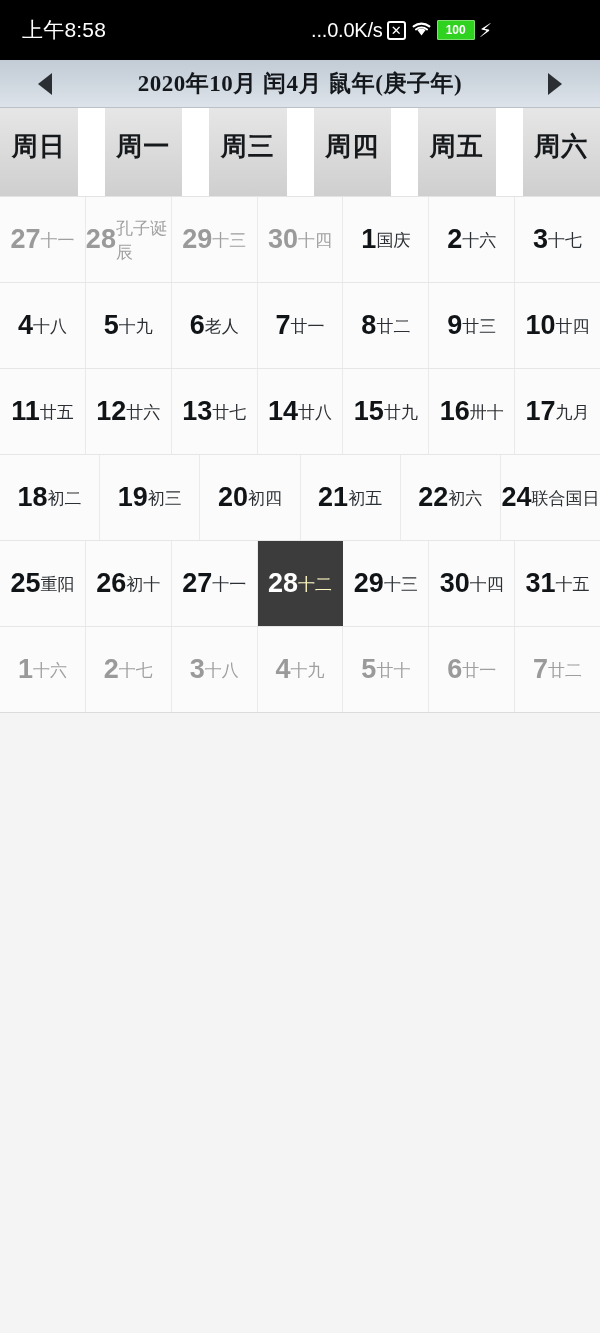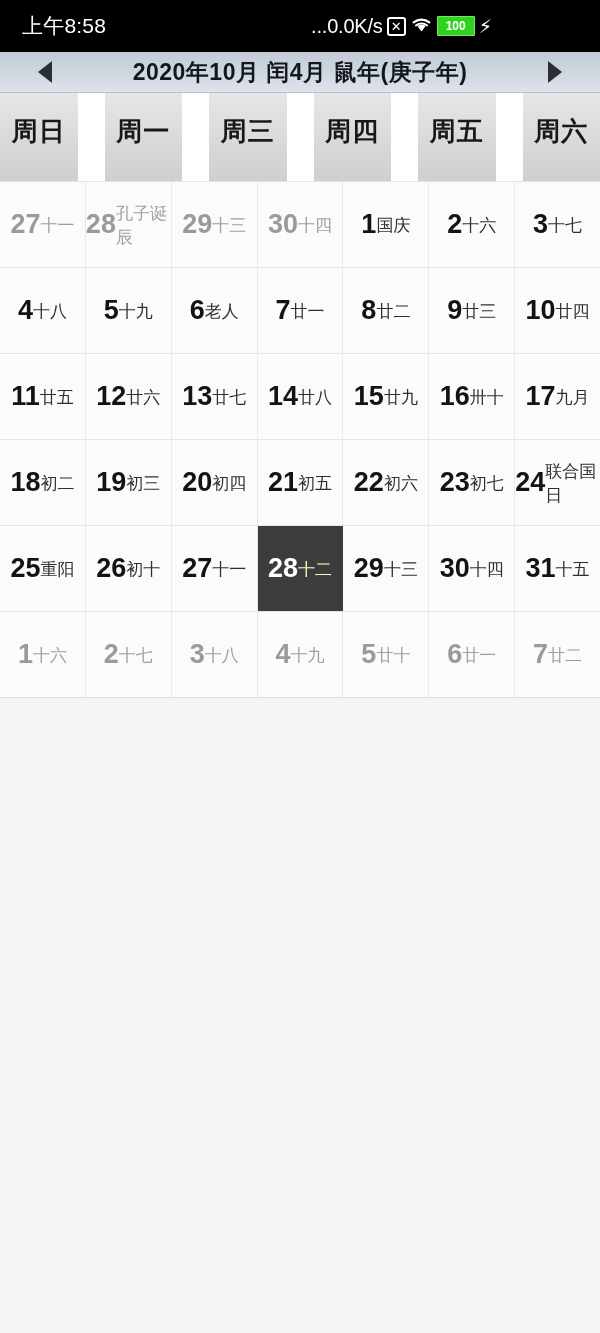--- a/index.html
+++ b/index.html
@@ -10,21 +10,21 @@
   body {
     width: 600px;
     height: 1333px;
     font-family: "Liberation Sans", "DejaVu Sans", sans-serif;
     overflow: hidden;
     position: relative;
   }
 
   
   .status-bar {
-    height: 52px;
+    height: 60px;
     background: #000000;
     color: #ffffff;
     display: flex;
     align-items: center;
     justify-content: space-between;
     padding: 0 18px 0 22px;
     box-sizing: border-box;
   }
   .status-clock {
     font-size: 21px;
@@ -78,28 +78,29 @@
     line-height: 1;
   }
   .bolt {
     font-size: 19px;
     color: #ffffff;
     line-height: 1;
   }
 
   
   .title-bar {
-    height: 41px;
+    height: 48px;
     background: linear-gradient(to bottom, #c3ccd6 0%, #cdd6de 45%, #dde3e9 100%);
     display: flex;
     align-items: center;
     justify-content: space-between;
     padding: 0 38px;
     box-sizing: border-box;
     border-bottom: 1px solid #b8c1ca;
+    font-family: Liberation Serif, serif;
   }
   .nav-arrow {
     width: 0;
     height: 0;
     cursor: pointer;
   }
   .nav-arrow.prev {
     border-top: 11px solid transparent;
     border-bottom: 11px solid transparent;
     border-right: 14px solid #2b2f33;
@@ -355,24 +356,20 @@
         </div>
         <div class="cal-cell">
           <span class="solar">21</span>
           <span class="lunar">初五</span>
         </div>
         <div class="cal-cell">
           <span class="solar">22</span>
           <span class="lunar">初六</span>
         </div>
         <div class="cal-cell">
-          <span class="solar">23</span>
-          <span class="lunar">初七</span>
-        </div>
-        <div class="cal-cell">
           <span class="solar">24</span>
           <span class="lunar">联合国日</span>
         </div>
       </div>
       <div class="cal-row">
         <div class="cal-cell">
           <span class="solar">25</span>
           <span class="lunar">重阳</span>
         </div>
         <div class="cal-cell">

